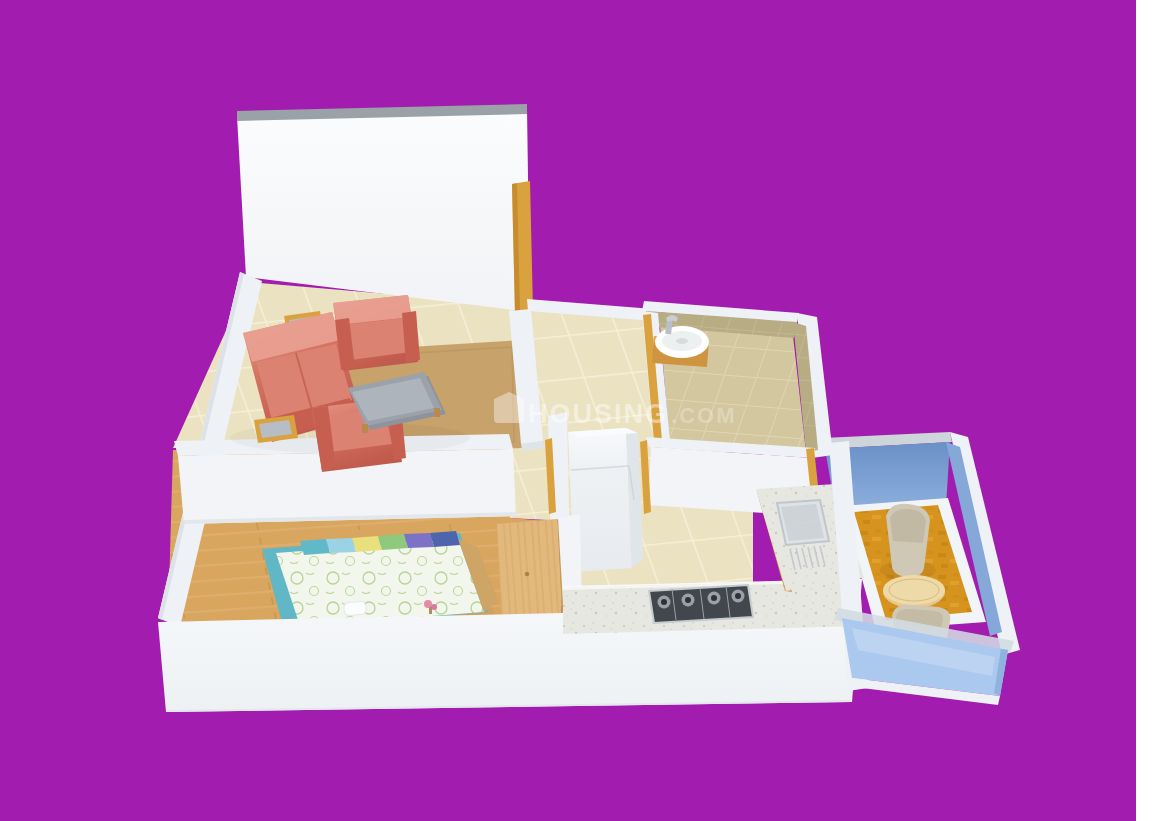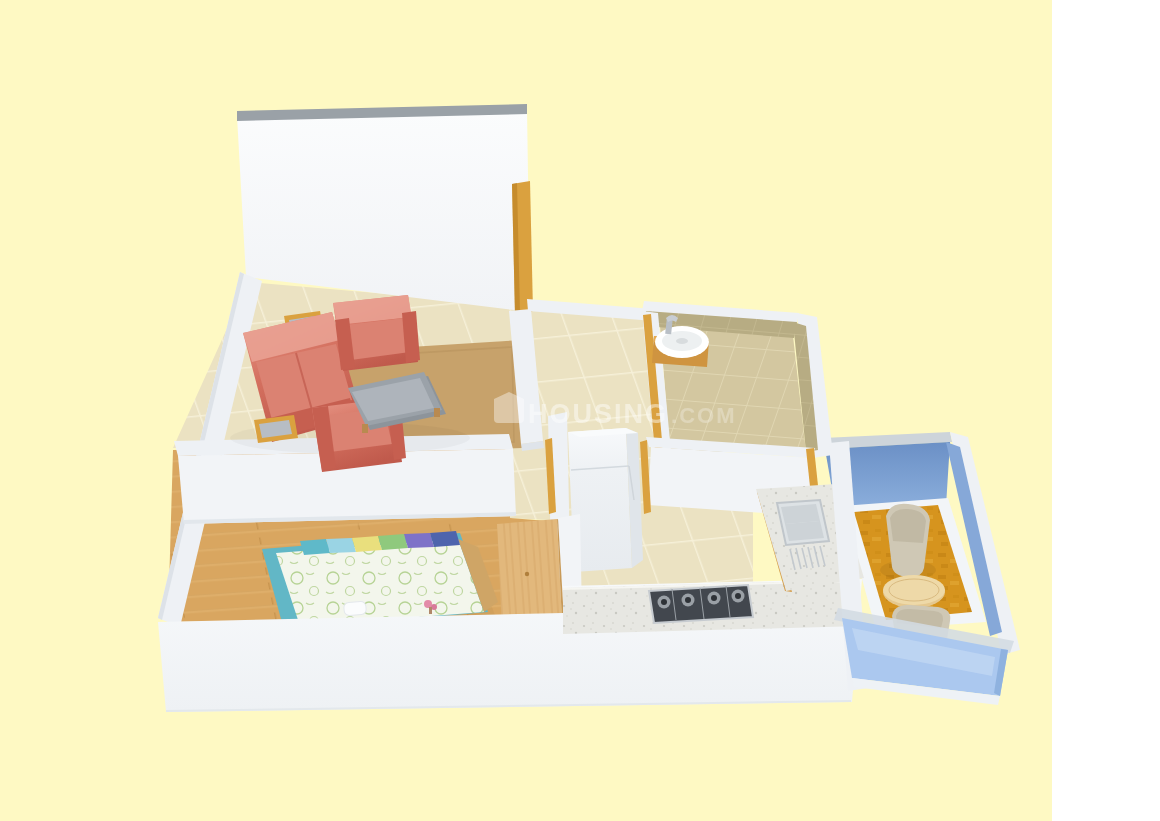--- a/index.html
+++ b/index.html
@@ -1,16 +1,16 @@
 <!DOCTYPE html>
 <html><head>
 <meta charset="utf-8">
 <style>
   html,body{margin:0;padding:0;background:#ffffff;}
-  #stage{position:relative;width:1052px;height:821px;background:#fef9c3;overflow:hidden;
+  #stage{position:relative;width:1136px;height:821px;background:#a21caf;overflow:hidden;
          font-family:"Liberation Sans", sans-serif;}
   svg{display:block}
   .wm-text{font-family:"Liberation Sans", sans-serif;font-weight:bold;letter-spacing:2px;}
 </style>
 </head>
 <body>
 
 <div id="stage">
 <svg viewBox="0 0 1160 821" width="1160" height="821">
   <defs>

